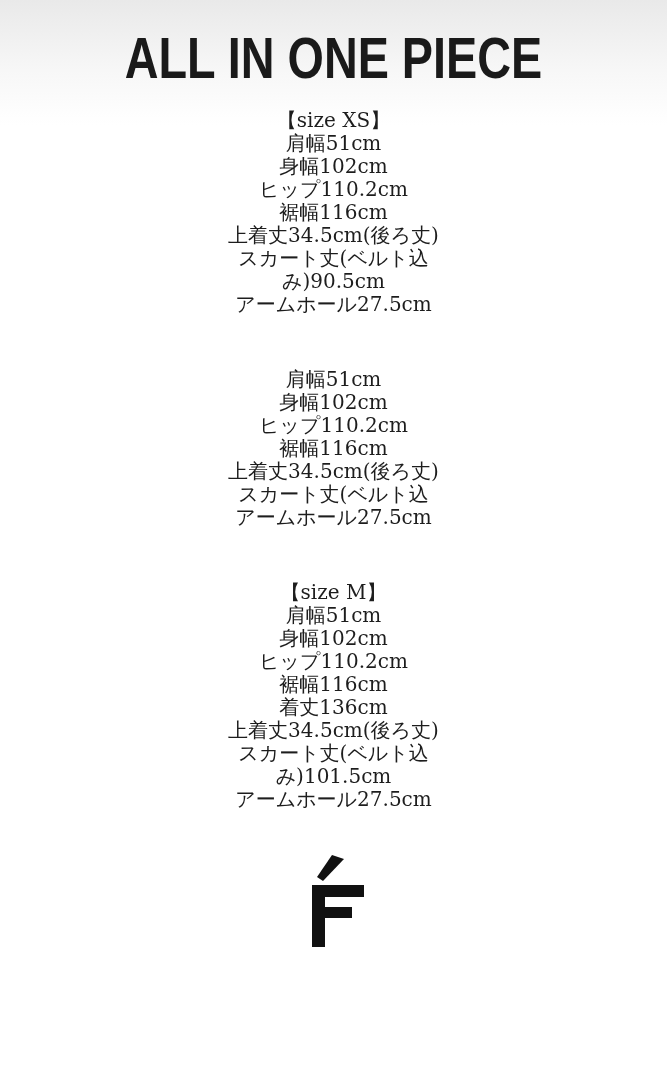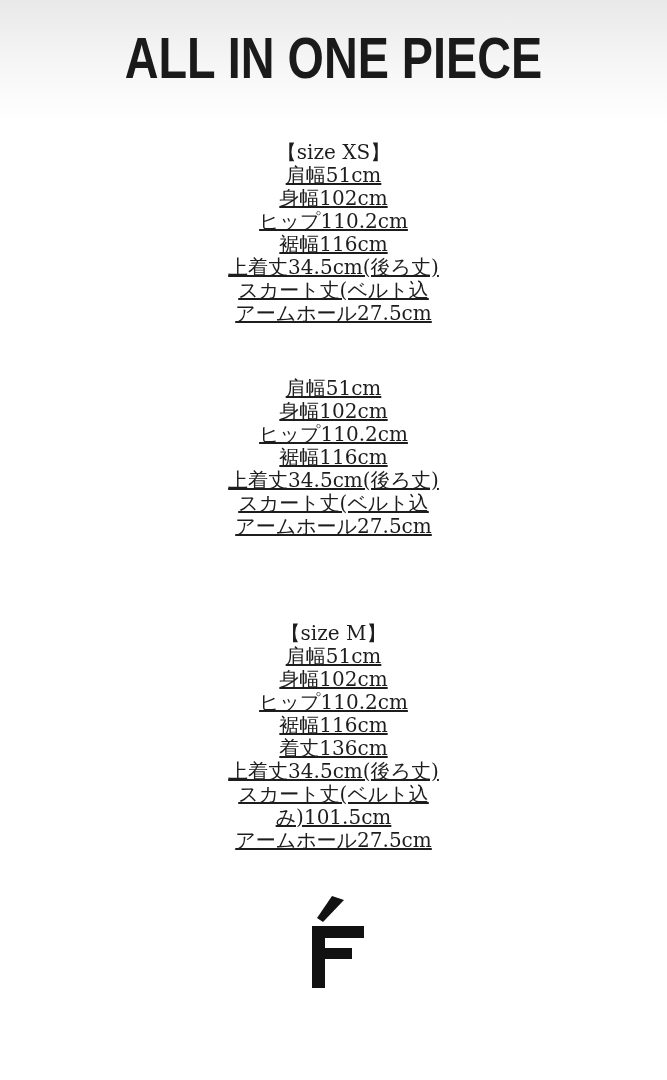--- a/index.html
+++ b/index.html
@@ -42,26 +42,24 @@
     font-size: 20px;
     line-height: 23px;
     color: #1d1d1d;
   }
   .size-block + .size-block {
     margin-top: 26px;
   }
   .size-header {
     display: block;
     font-weight: 500;
-    margin-top: 32px;
   }
   .size-line {
     display: block;
     white-space: nowrap;
-    text-decoration: underline;
   }
   .logo-wrap {
     margin-top: 18px;
     display: flex;
     justify-content: center;
   }
   .logo-wrap svg {
     display: block;
   }
 </style>
@@ -73,20 +71,21 @@
   <div class="title">ALL IN ONE PIECE</div>
 
   <div class="size-block">
     <span class="size-header">【size XS】</span>
     <span class="size-line">肩幅51cm</span>
     <span class="size-line">身幅102cm</span>
     <span class="size-line">ヒップ110.2cm</span>
     <span class="size-line">裾幅116cm</span>
     <span class="size-line">上着丈34.5cm(後ろ丈)</span>
     <span class="size-line">スカート丈(ベルト込</span>
+    <span class="size-line">み)90.5cm</span>
     <span class="size-line">アームホール27.5cm</span>
   </div>
 
   <div class="size-block">
     <span class="size-line">肩幅51cm</span>
     <span class="size-line">身幅102cm</span>
     <span class="size-line">ヒップ110.2cm</span>
     <span class="size-line">裾幅116cm</span>
     <span class="size-line">上着丈34.5cm(後ろ丈)</span>
     <span class="size-line">スカート丈(ベルト込</span>

